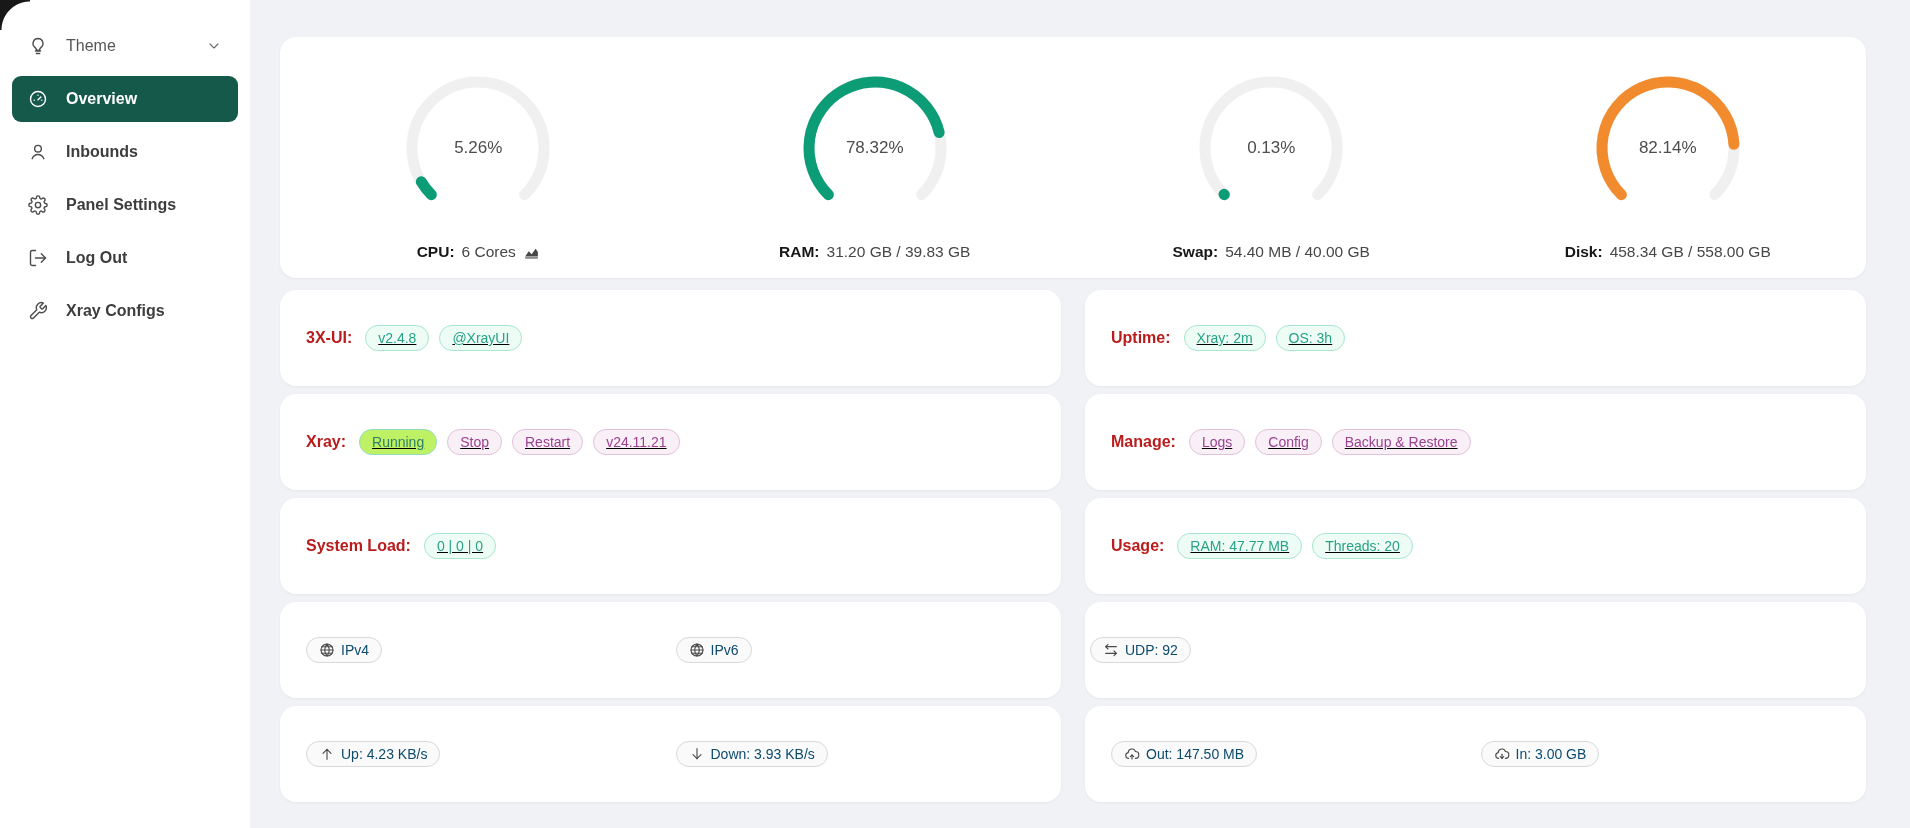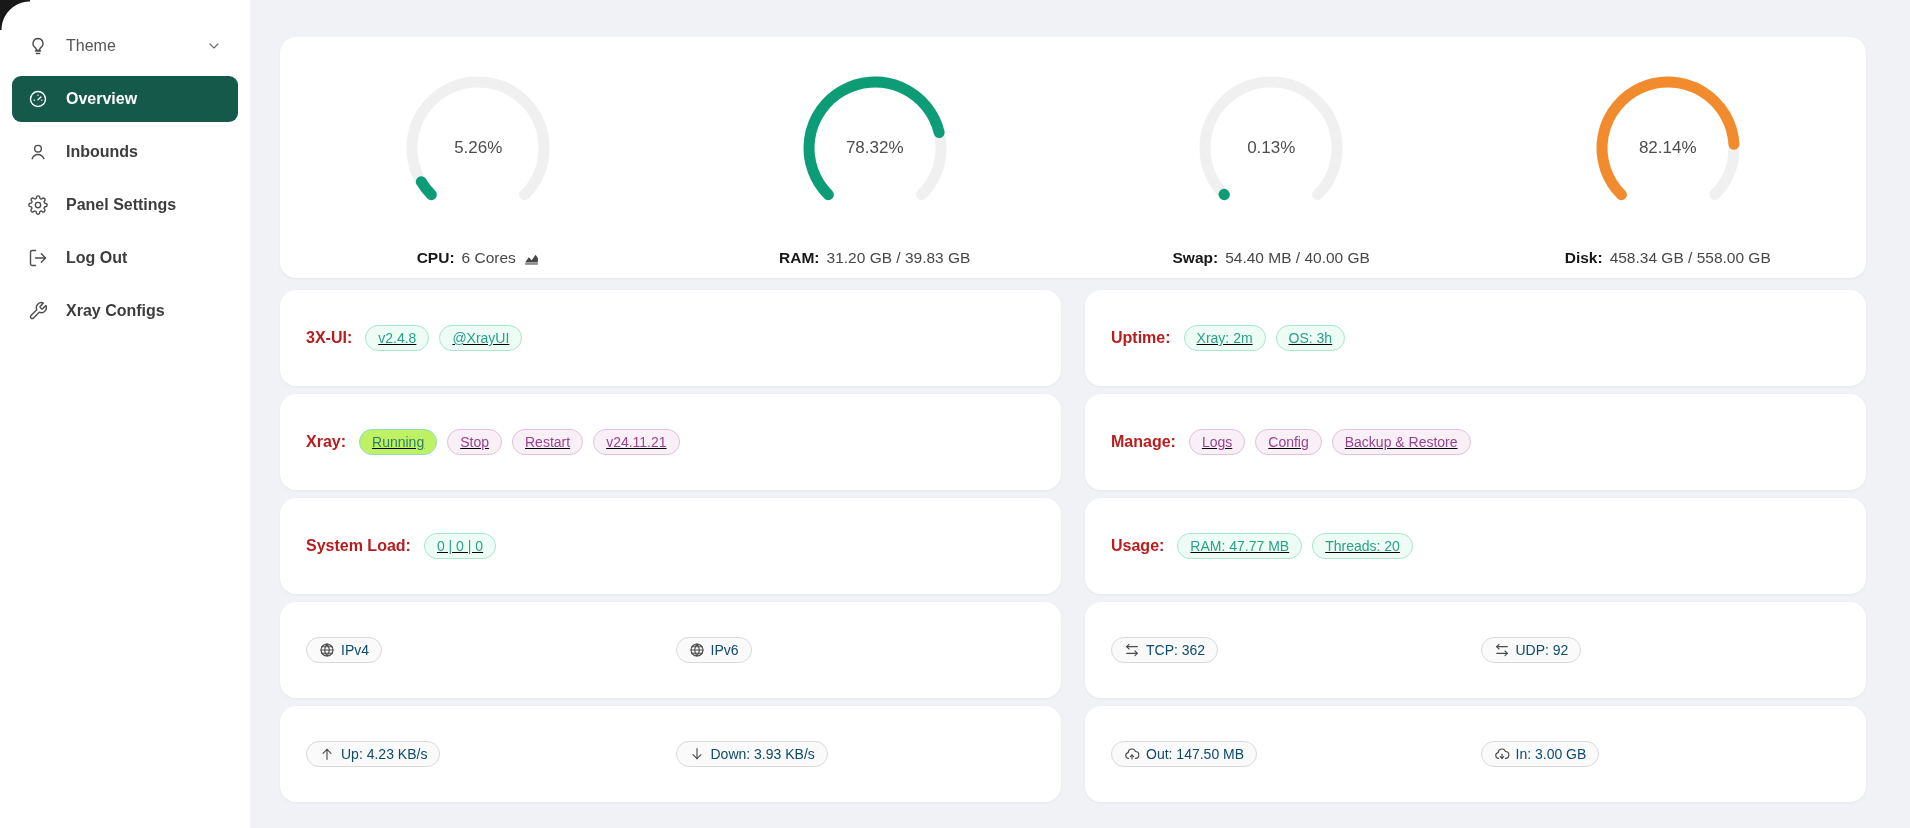--- a/index.html
+++ b/index.html
@@ -39,21 +39,21 @@
     display:flex; justify-content:space-around; align-items:flex-start;
     padding-top:36px; margin-bottom:12px;
   }
   .gauge-col { width:25%; display:flex; flex-direction:column; align-items:center; }
   .gauge-wrap { position:relative; width:150px; height:150px; }
   .gauge-pct {
     position:absolute; inset:0; display:flex; align-items:center; justify-content:center;
     font-size:17px; color:#4d4d4d;
   }
   .gauge-caption {
-    margin-top:26px; font-size:15.5px; color:#474747;
+    margin-top:20px; font-size:15.5px; color:#474747;
     display:flex; align-items:center; gap:7px;
   }
   .gauge-caption b { color:#171717; font-weight:700; }
   .chart-mini-icon { width:17px; height:17px; color:#474747; display:inline-flex; cursor:pointer; }
 
   .row-grid { display:grid; grid-template-columns:1fr 1fr; gap:8px 24px; }
   .info-card {
     background:#fff; border-radius:16px; height:96px;
     box-shadow:0 1px 3px rgba(0,0,0,.05);
     display:flex; align-items:center; padding:0 26px;
@@ -305,43 +305,30 @@
                 <path d="M12 3a13.5 13.5 0 0 1 0 18 13.5 13.5 0 0 1 0-18z"></path>
                 <path d="M4.4 7.2h15.2M4.4 16.8h15.2"></path>
               </svg>
             </span>
           <span>IPv6</span>
         </span>
       </span>
     </div>
 
     <div class="info-card split">
-      <span class="half first">
+      <span class="half second">
         <span class="badge gray">
           <span class="bicon">
               <svg viewBox="0 0 24 24" width="100%" height="100%" fill="none" stroke="currentColor" stroke-width="1.7" stroke-linecap="round" stroke-linejoin="round">
                 <path d="M20 7H4"></path>
                 <path d="M7.5 3.5L4 7l3.5 3.5"></path>
                 <path d="M4 17h16"></path>
                 <path d="M16.5 13.5L20 17l-3.5 3.5"></path>
               </svg>
             </span>
-          <span>TCP: 362</span>
-        </span>
-      </span>
-      <span class="half second">
-        <span class="badge gray">
-          <span class="bicon">
-              <svg viewBox="0 0 24 24" width="100%" height="100%" fill="none" stroke="currentColor" stroke-width="1.7" stroke-linecap="round" stroke-linejoin="round">
-                <path d="M20 7H4"></path>
-                <path d="M7.5 3.5L4 7l3.5 3.5"></path>
-                <path d="M4 17h16"></path>
-                <path d="M16.5 13.5L20 17l-3.5 3.5"></path>
-              </svg>
-            </span>
           <span>UDP: 92</span>
         </span>
       </span>
     </div>
 
     <div class="info-card split">
       <span class="half first">
         <span class="badge gray">
           <span class="bicon">
               <svg viewBox="0 0 24 24" width="100%" height="100%" fill="none" stroke="currentColor" stroke-width="1.7" stroke-linecap="round" stroke-linejoin="round">

